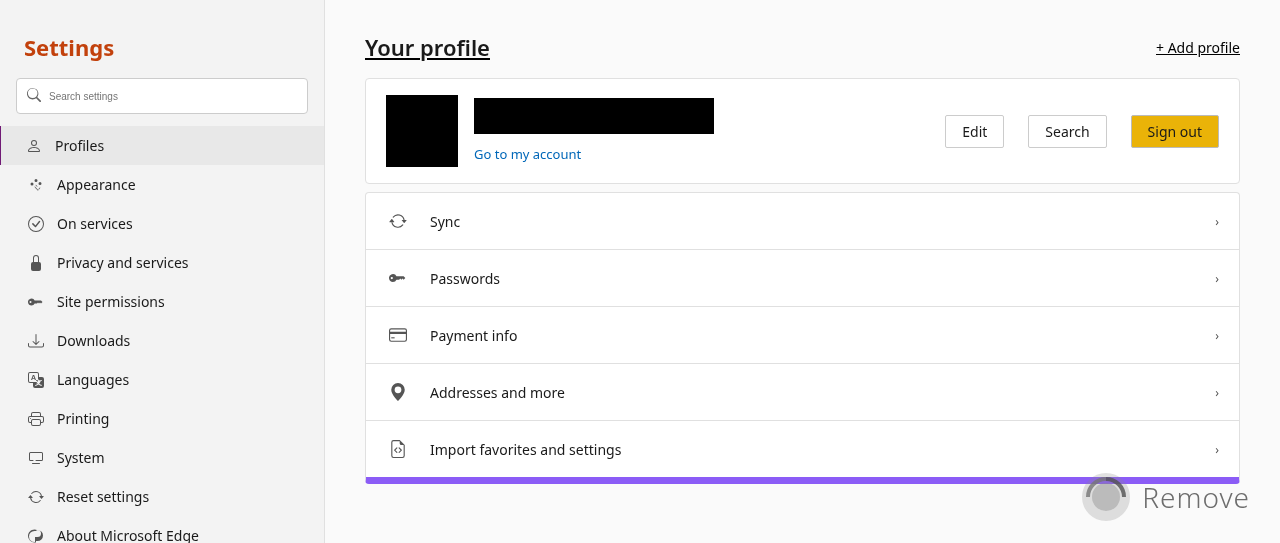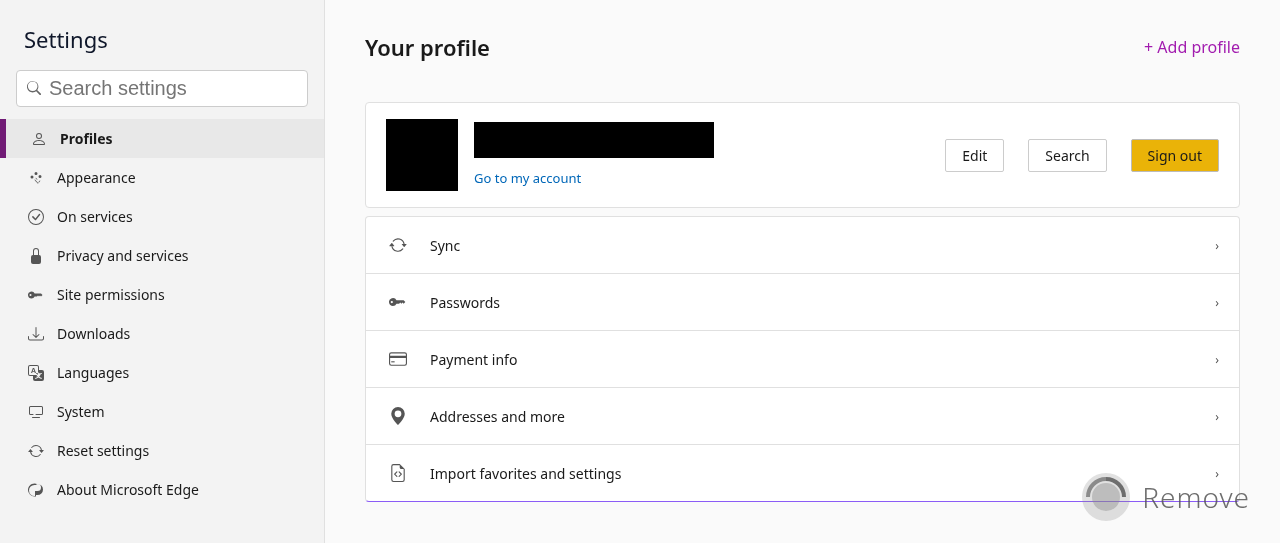--- a/index.html
+++ b/index.html
@@ -20,23 +20,23 @@
       display: flex;
       flex-direction: column;
       padding: 0;
       border-right: 1px solid #e0e0e0;
       height: 100%;
       overflow-y: auto;
     }
 
     .sidebar-title {
       font-size: 22px;
-      font-weight: 400;
-      color: #0f172a;
-      padding: 24px 24px 16px 24px;
+      font-weight: 700;
+      color: #c2410c;
+      padding: 32px 24px 16px 24px;
     }
 
     .search-box {
       margin: 0 16px 12px 16px;
       display: flex;
       align-items: center;
       background: #fff;
       border: 1px solid #ccc;
       border-radius: 4px;
       padding: 6px 10px;
@@ -45,41 +45,41 @@
 
     .search-icon-svg {
       color: #666;
       flex-shrink: 0;
     }
 
     .search-input {
       border: none;
       outline: none;
       background: transparent;
-      font-size: 20px;
+      font-size: 10px;
       color: #333;
       width: 100%;
     }
 
     .nav-item {
       display: flex;
       align-items: center;
       gap: 12px;
       padding: 10px 24px;
       cursor: pointer;
       font-size: 14px;
       color: #1a1a1a;
       border-left: 3px solid transparent;
       user-select: none;
     }
 
     .nav-item.active {
-      border-left: 6px solid #701a75;
+      border-left: 1px solid #701a75;
       background: #e8e8e8;
-      font-weight: 700;
+      font-weight: 400;
     }
 
     .nav-icon {
       width: 18px;
       height: 18px;
       display: flex;
       align-items: center;
       justify-content: center;
       flex-shrink: 0;
       color: #555;
@@ -91,38 +91,39 @@
       background: #fafafa;
       overflow-y: auto;
       padding: 32px 40px;
       position: relative;
     }
 
     .page-header {
       display: flex;
       justify-content: space-between;
       align-items: center;
-      margin-bottom: 40px;
+      margin-bottom: 16px;
+      text-decoration: underline;
     }
 
     .page-title {
       font-size: 22px;
       font-weight: 600;
       color: #1a1a1a;
     }
 
     .add-profile-btn {
       display: flex;
       align-items: center;
       gap: 6px;
       background: transparent;
       border: none;
       cursor: pointer;
-      font-size: 16px;
-      color: #a21caf;
+      font-size: 14px;
+      color: #000000;
       font-family: inherit;
     }
 
     
     .profile-card {
       background: #fff;
       border: 1px solid #e0e0e0;
       border-radius: 4px;
       display: flex;
       align-items: center;
@@ -189,21 +190,21 @@
       padding: 16px 20px;
       background: #fff;
       border: 1px solid #e0e0e0;
       border-bottom: none;
       cursor: pointer;
       gap: 20px;
       transition: background 0.1s;
     }
 
     .menu-item:first-child { border-radius: 4px 4px 0 0; }
-    .menu-item:last-child { border-bottom: 1px solid #8b5cf6; border-radius: 0 0 4px 4px; }
+    .menu-item:last-child { border-bottom: 7px solid #8b5cf6; border-radius: 0 0 4px 4px; }
 
     .menu-item-icon {
       width: 24px;
       height: 24px;
       display: flex;
       align-items: center;
       justify-content: center;
       flex-shrink: 0;
       color: #555;
     }
@@ -318,20 +319,29 @@
     <div class="nav-item">
       <span class="nav-icon">
         <svg width="16" height="16" viewBox="0 0 16 16" fill="currentColor">
           <path d="M4.545 6.714 4.11 8H3l1.862-5h1.284L8 8H6.833l-.435-1.286H4.545zm1.634-.736L5.5 3.956h-.049l-.679 2.022H6.18z"></path>
           <path d="M0 2a2 2 0 0 1 2-2h7a2 2 0 0 1 2 2v3h3a2 2 0 0 1 2 2v7a2 2 0 0 1-2 2H7a2 2 0 0 1-2-2v-3H2a2 2 0 0 1-2-2V2zm2-1a1 1 0 0 0-1 1v7a1 1 0 0 0 1 1h7a1 1 0 0 0 1-1V2a1 1 0 0 0-1-1H2zm7.138 9.995c.193.301.402.583.63.846-.748.575-1.673 1.001-2.768 1.292.178.217.451.635.555.867 1.125-.359 2.08-.844 2.886-1.494.777.665 1.739 1.165 2.93 1.472.133-.254.414-.673.629-.89-1.125-.253-2.057-.694-2.82-1.284.681-.747 1.222-1.651 1.621-2.757H14v-.75h-3v-.75h-.75v.75H8v.75h1.517c-.047.165-.145.37-.218.528-.315.8-.77 1.546-1.361 2.175z"></path>
         </svg>
       </span>
       <span>Languages</span>
     </div>
 
+    <div class="nav-item">
+      <span class="nav-icon">
+        <svg width="16" height="16" viewBox="0 0 16 16" fill="currentColor">
+          <path d="M2.5 8a.5.5 0 1 0 0-1 .5.5 0 0 0 0 1z"></path>
+          <path d="M5 1a2 2 0 0 0-2 2v2H2a2 2 0 0 0-2 2v3a2 2 0 0 0 2 2h1v1a2 2 0 0 0 2 2h6a2 2 0 0 0 2-2v-1h1a2 2 0 0 0 2-2V7a2 2 0 0 0-2-2h-1V3a2 2 0 0 0-2-2H5zM4 3a1 1 0 0 1 1-1h6a1 1 0 0 1 1 1v2H4V3zm1 5a2 2 0 0 0-2 2v1H2a1 1 0 0 1-1-1V7a1 1 0 0 1 1-1h12a1 1 0 0 1 1 1v3a1 1 0 0 1-1 1h-1v-1a2 2 0 0 0-2-2H5zm7 2v3a1 1 0 0 1-1 1H5a1 1 0 0 1-1-1v-3a1 1 0 0 1 1-1h6a1 1 0 0 1 1 1z"></path>
+        </svg>
+      </span>
+      <span>Printing</span>
+    </div>
 
     <div class="nav-item">
       <span class="nav-icon">
         <svg width="16" height="16" viewBox="0 0 16 16" fill="currentColor">
           <path d="M1 3.5A1.5 1.5 0 0 1 2.5 2h11A1.5 1.5 0 0 1 15 3.5v6A1.5 1.5 0 0 1 13.5 11H8a.5.5 0 0 1 0-1h5.5a.5.5 0 0 0 .5-.5v-6a.5.5 0 0 0-.5-.5h-11a.5.5 0 0 0-.5.5v6a.5.5 0 0 0 .5.5H5a.5.5 0 0 1 0 1H2.5A1.5 1.5 0 0 1 1 9.5v-6zM4 13.5a.5.5 0 0 1 .5-.5h7a.5.5 0 0 1 0 1h-7a.5.5 0 0 1-.5-.5z"></path>
         </svg>
       </span>
       <span>System</span>
     </div>
 

